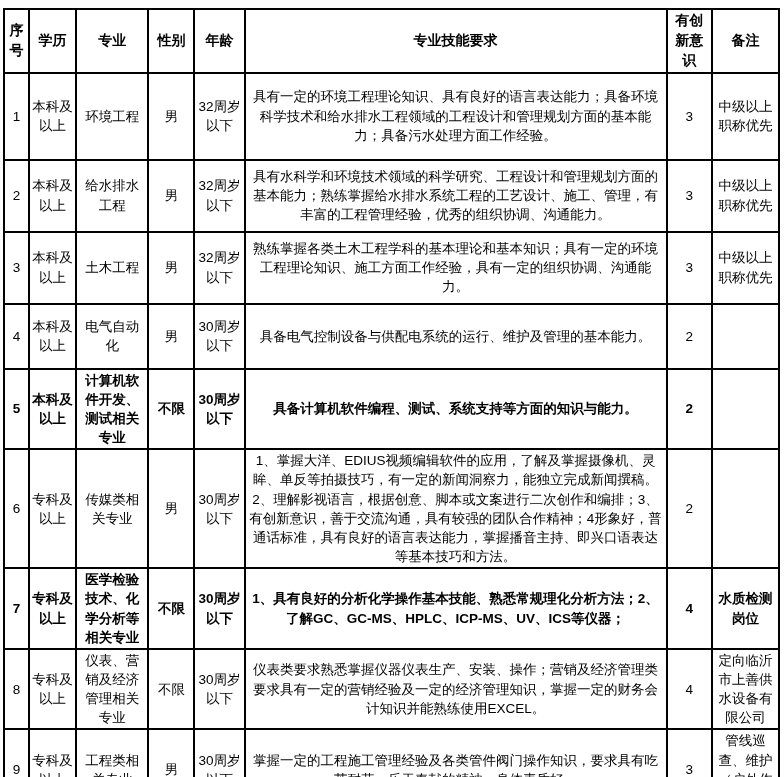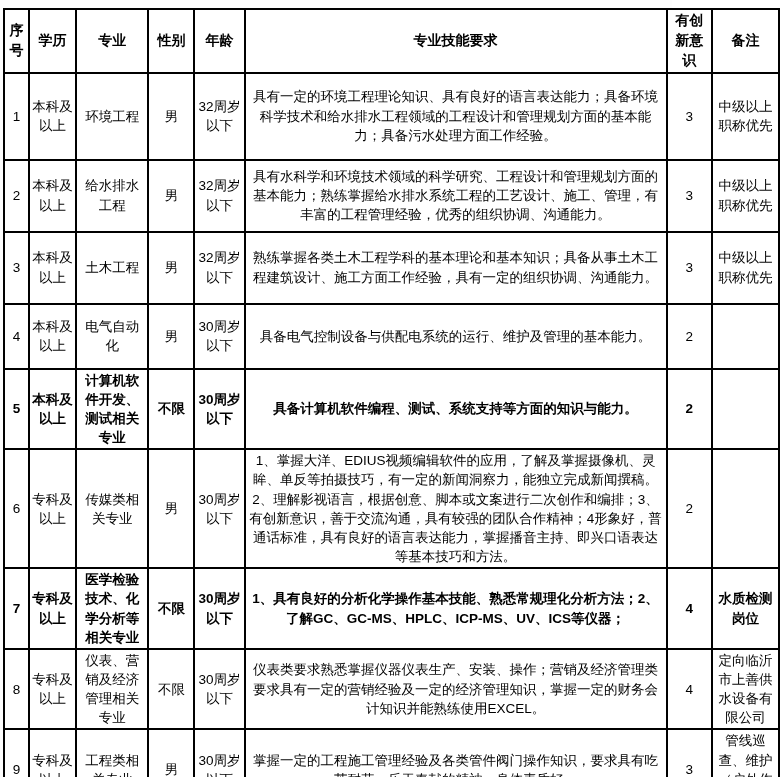--- a/index.html
+++ b/index.html
@@ -103,21 +103,21 @@
     <td class="req">具有水科学和环境技术领域的科学研究、工程设计和管理规划方面的基本能力；熟练掌握给水排水系统工程的工艺设计、施工、管理，有丰富的工程管理经验，优秀的组织协调、沟通能力。</td>
     <td>3</td>
     <td>中级以上职称优先</td>
   </tr>
         <tr>
     <td>3</td>
     <td>本科及以上</td>
     <td>土木工程</td>
     <td>男</td>
     <td>32周岁以下</td>
-    <td class="req">熟练掌握各类土木工程学科的基本理论和基本知识；具备从事土木工程建筑设计、施工方面工作经验，具有一定的组织协调、沟通能力。</td>
+    <td class="req">熟练掌握各类土木工程学科的基本理论和基本知识；具有一定的环境工程理论知识、施工方面工作经验，具有一定的组织协调、沟通能力。</td>
     <td>3</td>
     <td>中级以上职称优先</td>
   </tr>
         <tr>
     <td>4</td>
     <td>本科及以上</td>
     <td>电气自动化</td>
     <td>男</td>
     <td>30周岁以下</td>
     <td class="req">具备电气控制设备与供配电系统的运行、维护及管理的基本能力。</td>

